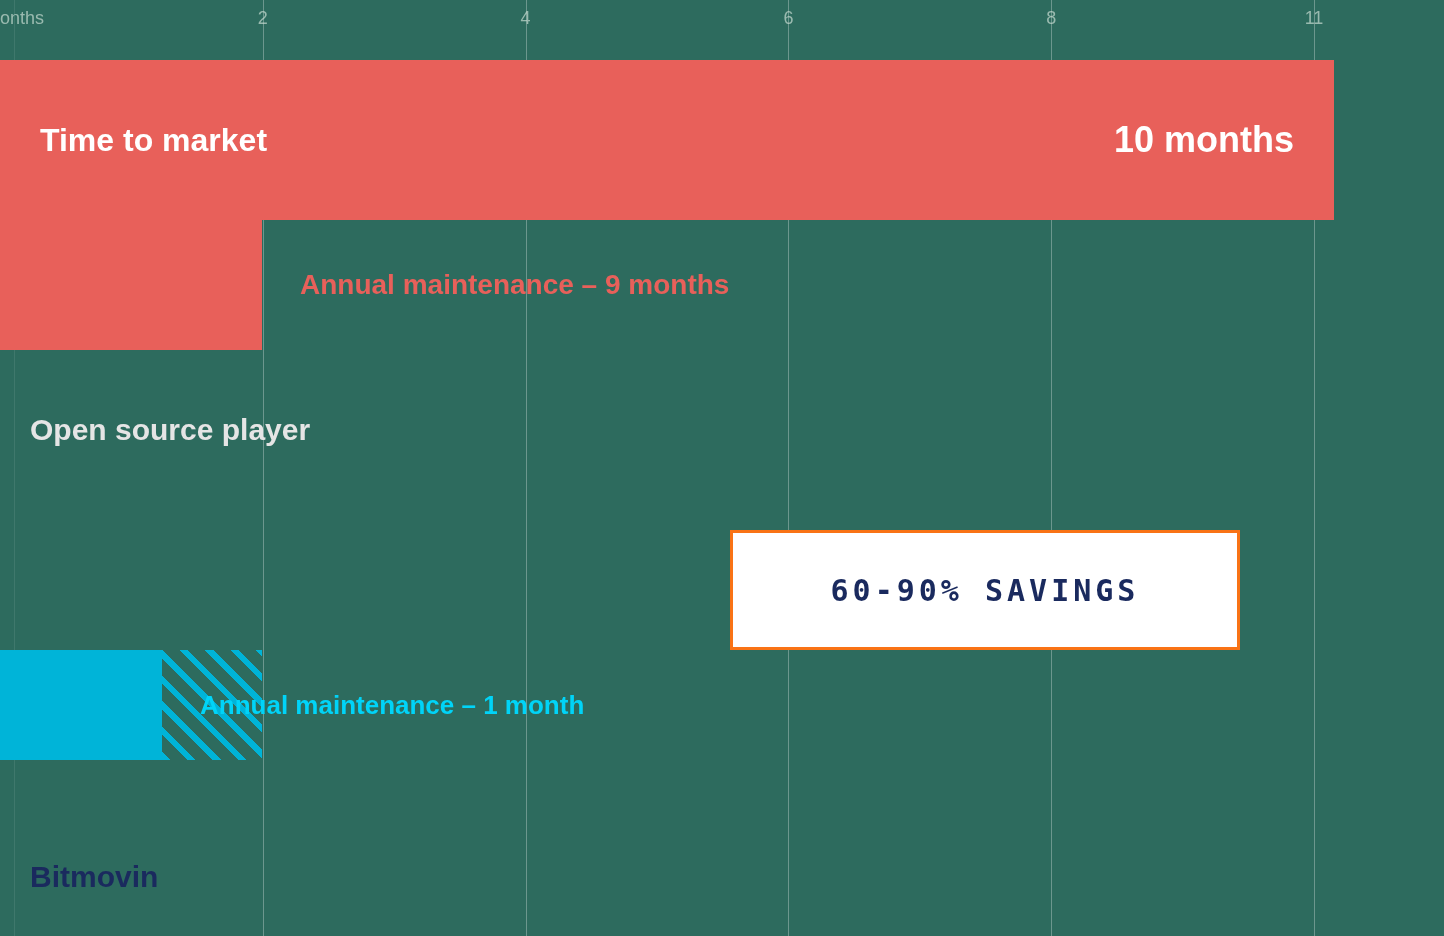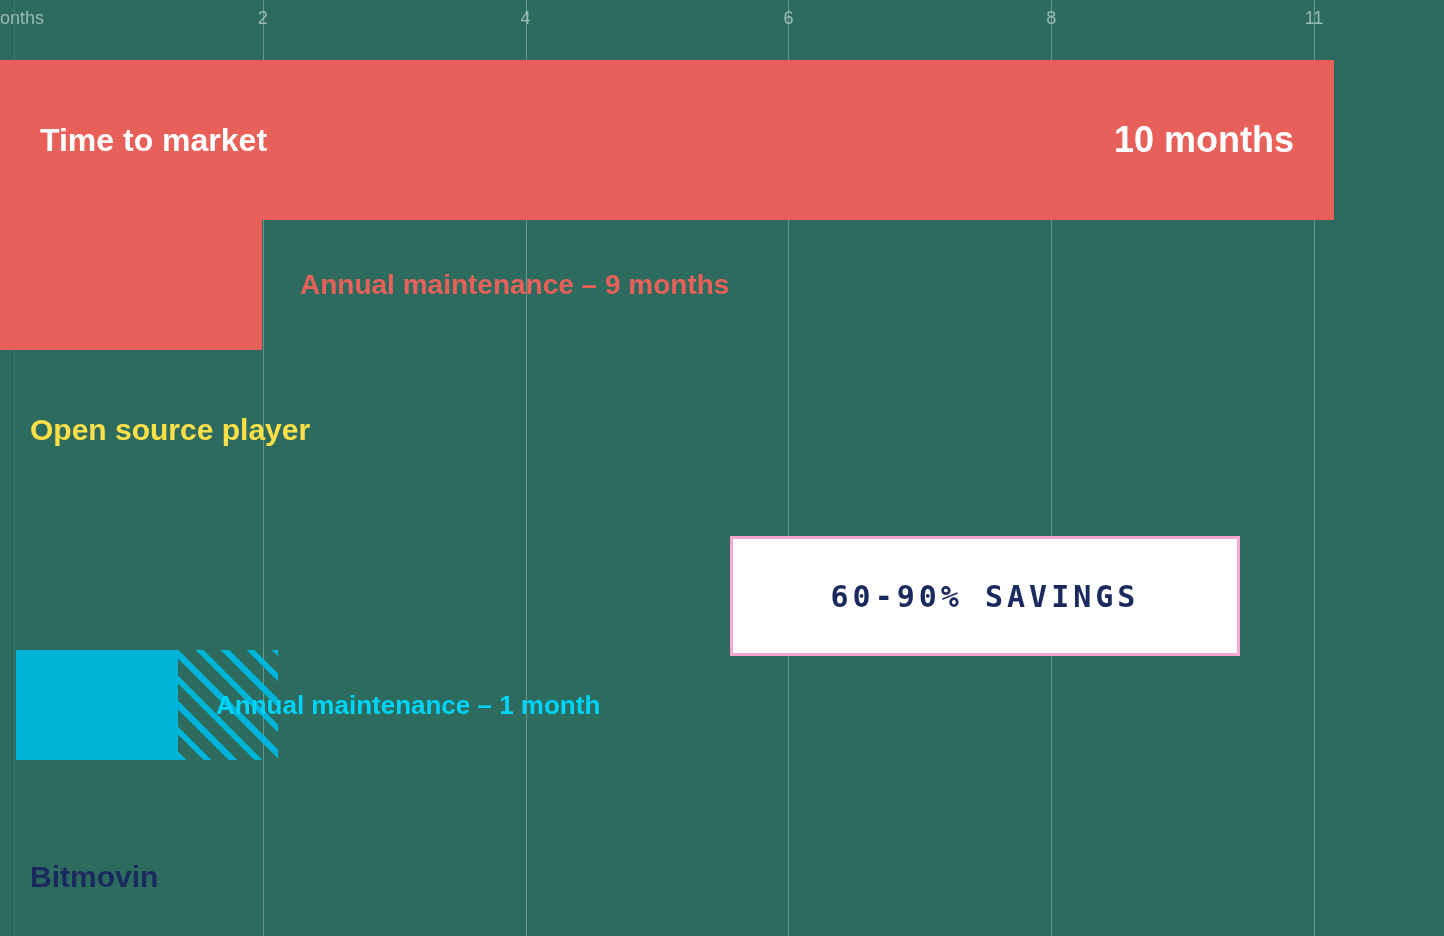--- a/index.html
+++ b/index.html
@@ -124,21 +124,21 @@
       left: 0;
       right: 0;
       height: 100px;
     }
 
     .osp-label {
       position: absolute;
       top: 50%;
       left: 30px;
       transform: translateY(-50%);
-      color: #fde047;
+      color: #e5e5e5;
       font-size: 30px;
       font-weight: 700;
     }
 
     
     .row-bitmovin-ttm {
       position: absolute;
       top: 510px;
       left: 0;
       right: 0;
@@ -182,41 +182,40 @@
     }
 
     
     .savings-box {
       position: absolute;
       top: 530px;
       left: 730px;
       width: 510px;
       height: 120px;
       background: white;
-      border: 3px solid #f9a8d4;
+      border: 3px solid #f97316;
       display: flex;
       align-items: center;
       justify-content: center;
       z-index: 20;
-      margin-top: 6px;
     }
 
     .savings-text {
       color: #1a2a5e;
       font-size: 30px;
       font-weight: 700;
       letter-spacing: 4px;
       font-family: monospace;
     }
 
     
     .row-bitmovin-annual {
       position: absolute;
       top: 650px;
-      left: 16px;
+      left: 0;
       right: 0;
       height: 110px;
       padding-left: 20px;
     }
 
     .bar-blue-small-2 {
       position: absolute;
       top: 0;
       left: 0;
       width: 162px;

